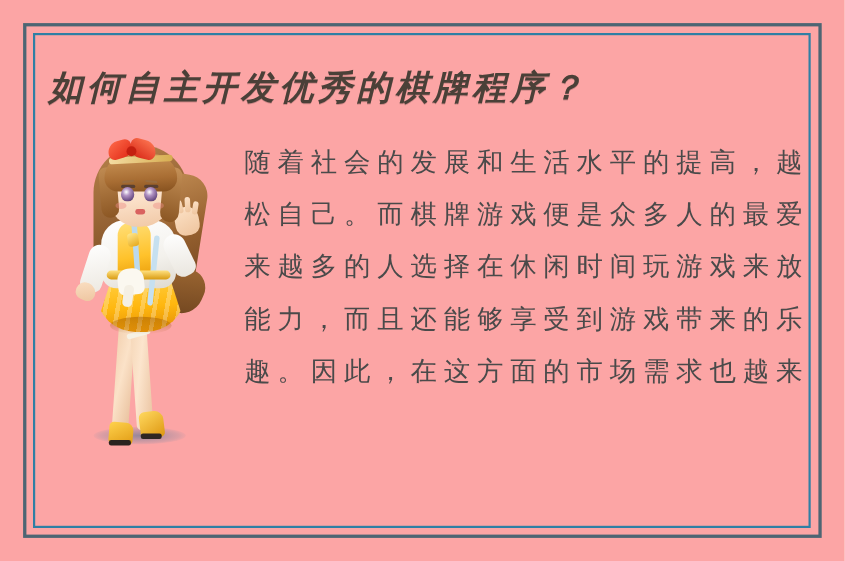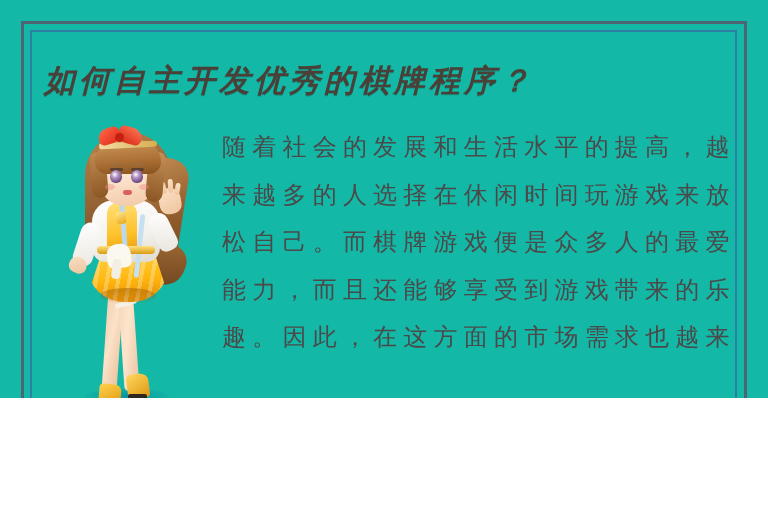--- a/index.html
+++ b/index.html
@@ -9,22 +9,22 @@
   body {
     width: 768px;
     height: 510px;
     overflow: hidden;
     font-family: "DejaVu Sans", "Liberation Sans", sans-serif;
   }
 
   .poster {
     position: relative;
     width: 768px;
-    height: 398px;
-    background: #14b8a6;
+    height: 510px;
+    background: #fca5a5;
     box-sizing: border-box;
     overflow: hidden;
   }
 
   
   .frame-outer {
     position: absolute;
     left: 21px;
     top: 21px;
     width: 726px;
@@ -381,22 +381,22 @@
 
 <div class="poster">
 
   <div class="frame-outer"></div>
   <div class="frame-inner"></div>
 
   <div class="title">如何自主开发优秀的棋牌程序？</div>
 
   <div class="body-copy">
     <p>随着社会的发展和生活水平的提高，越</p>
+    <p>松自己。而棋牌游戏便是众多人的最爱</p>
     <p>来越多的人选择在休闲时间玩游戏来放</p>
-    <p>松自己。而棋牌游戏便是众多人的最爱</p>
     <p>能力，而且还能够享受到游戏带来的乐</p>
     <p>趣。因此，在这方面的市场需求也越来</p>
   </div>
 
   <div class="character">
     <div class="ground-shadow"></div>
 
     <div class="hair-back"></div>
     <div class="ponytail"></div>
     <div class="ponytail-tip"></div>

